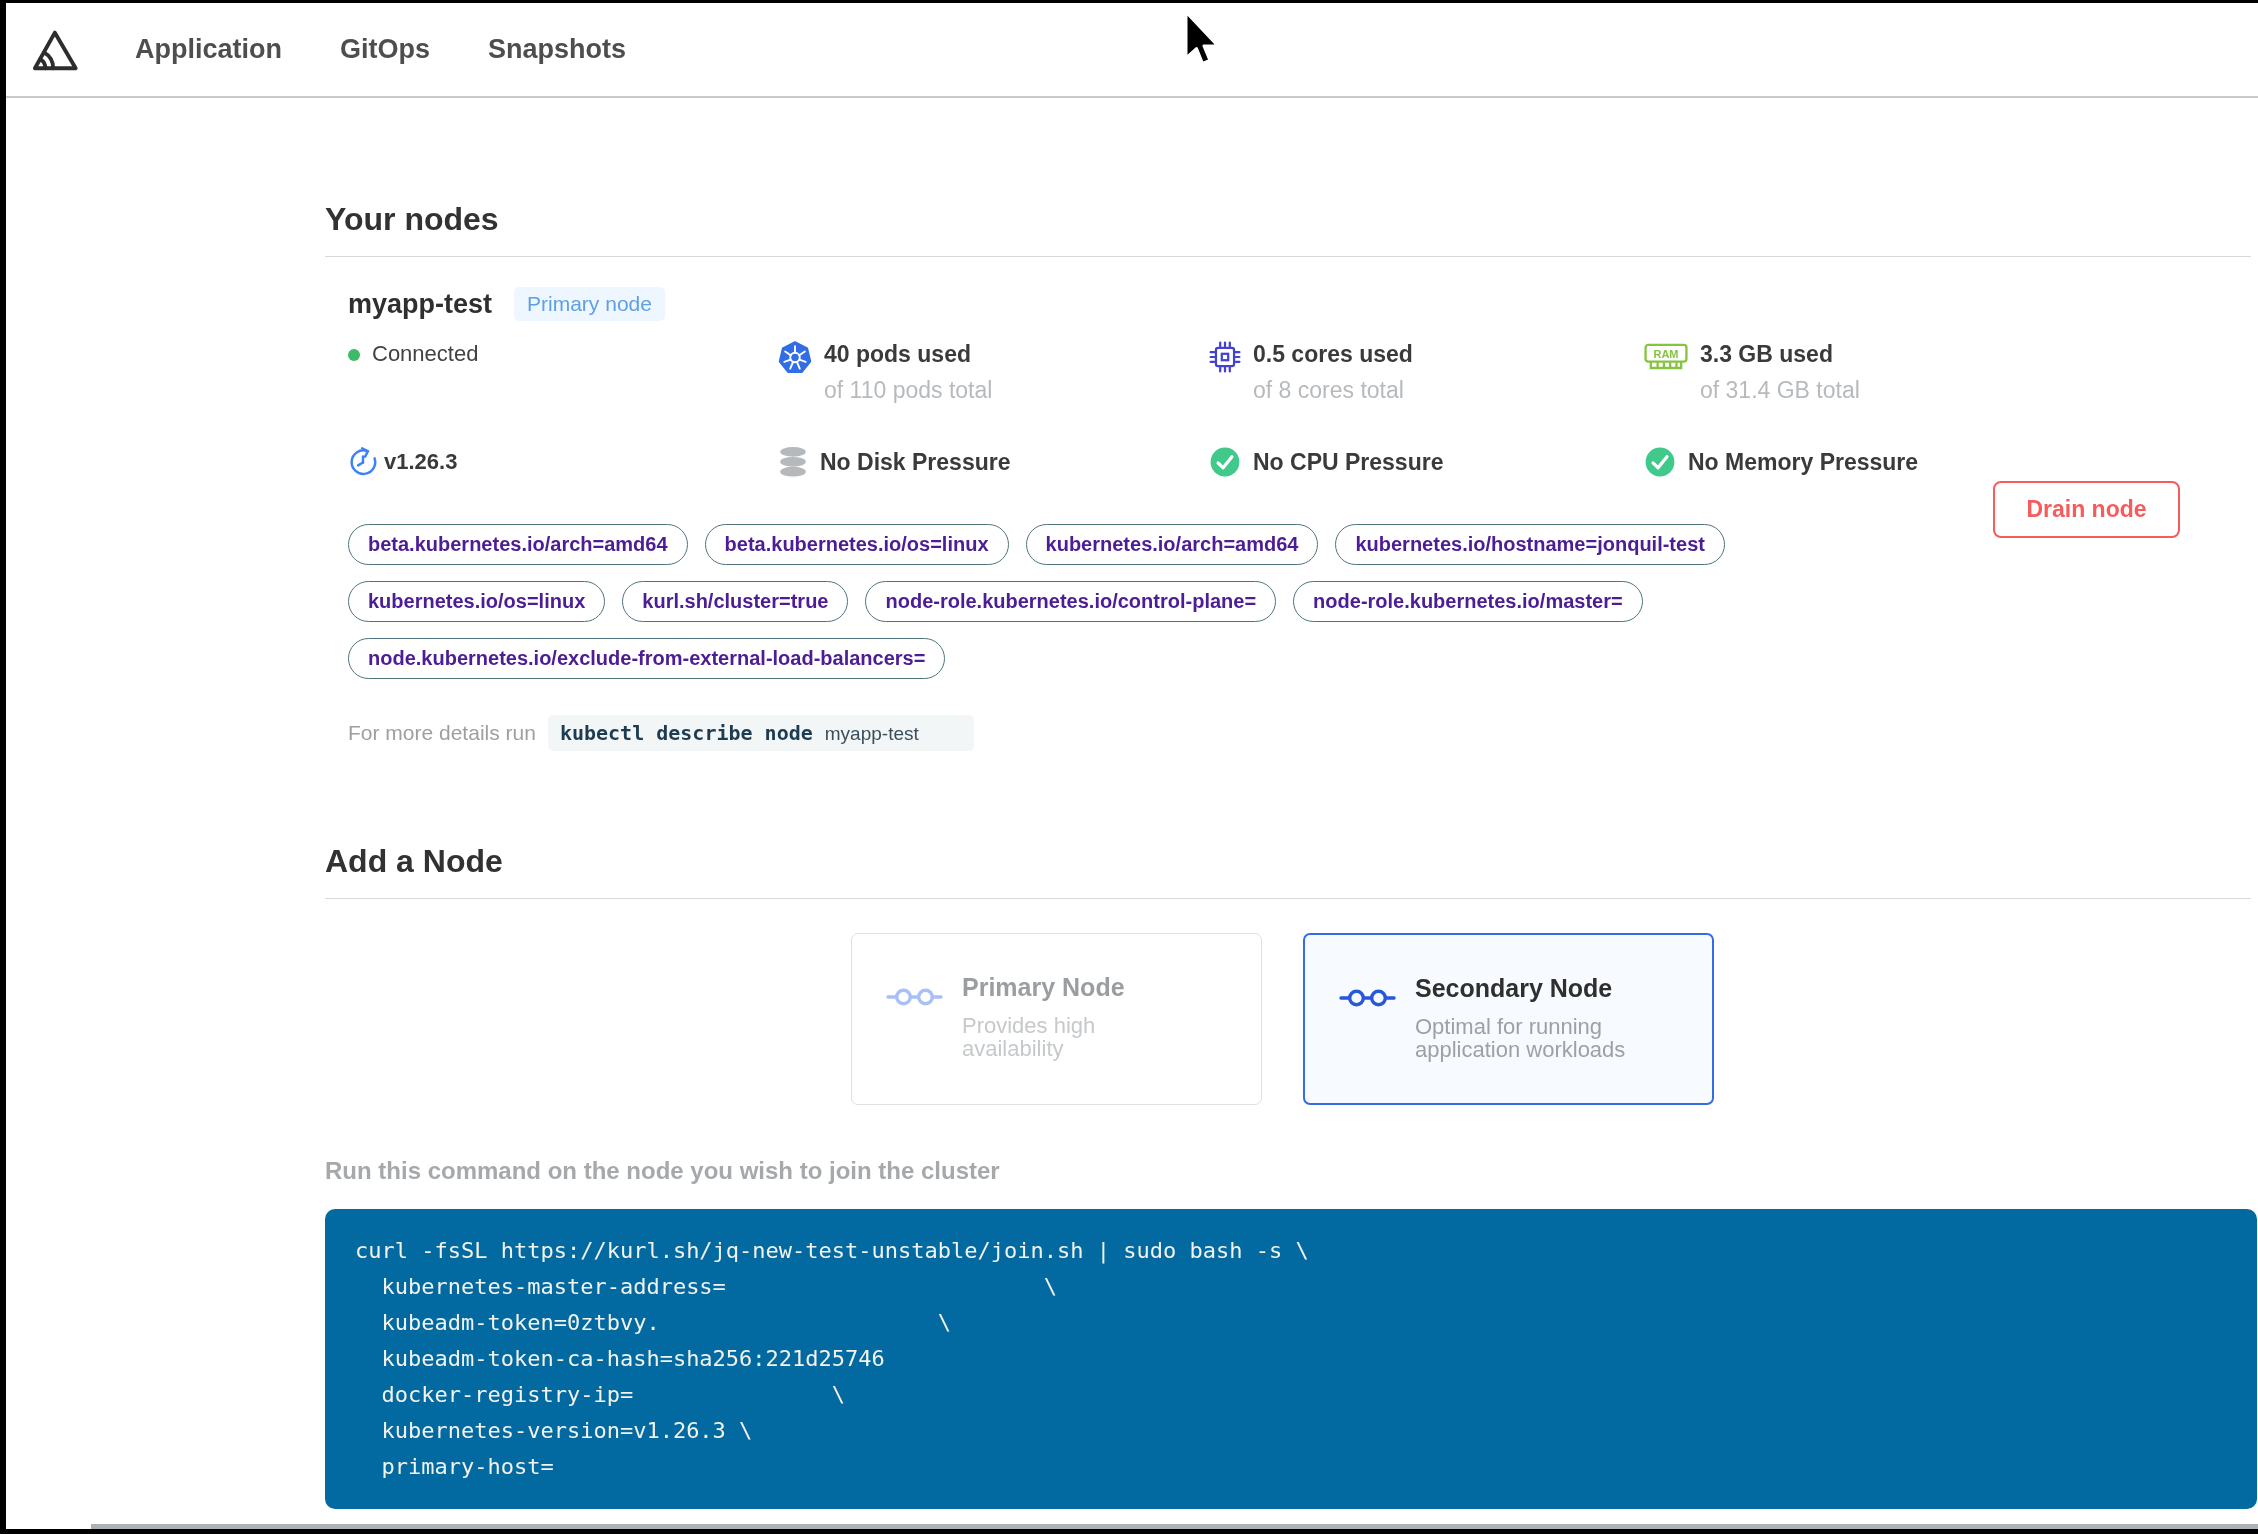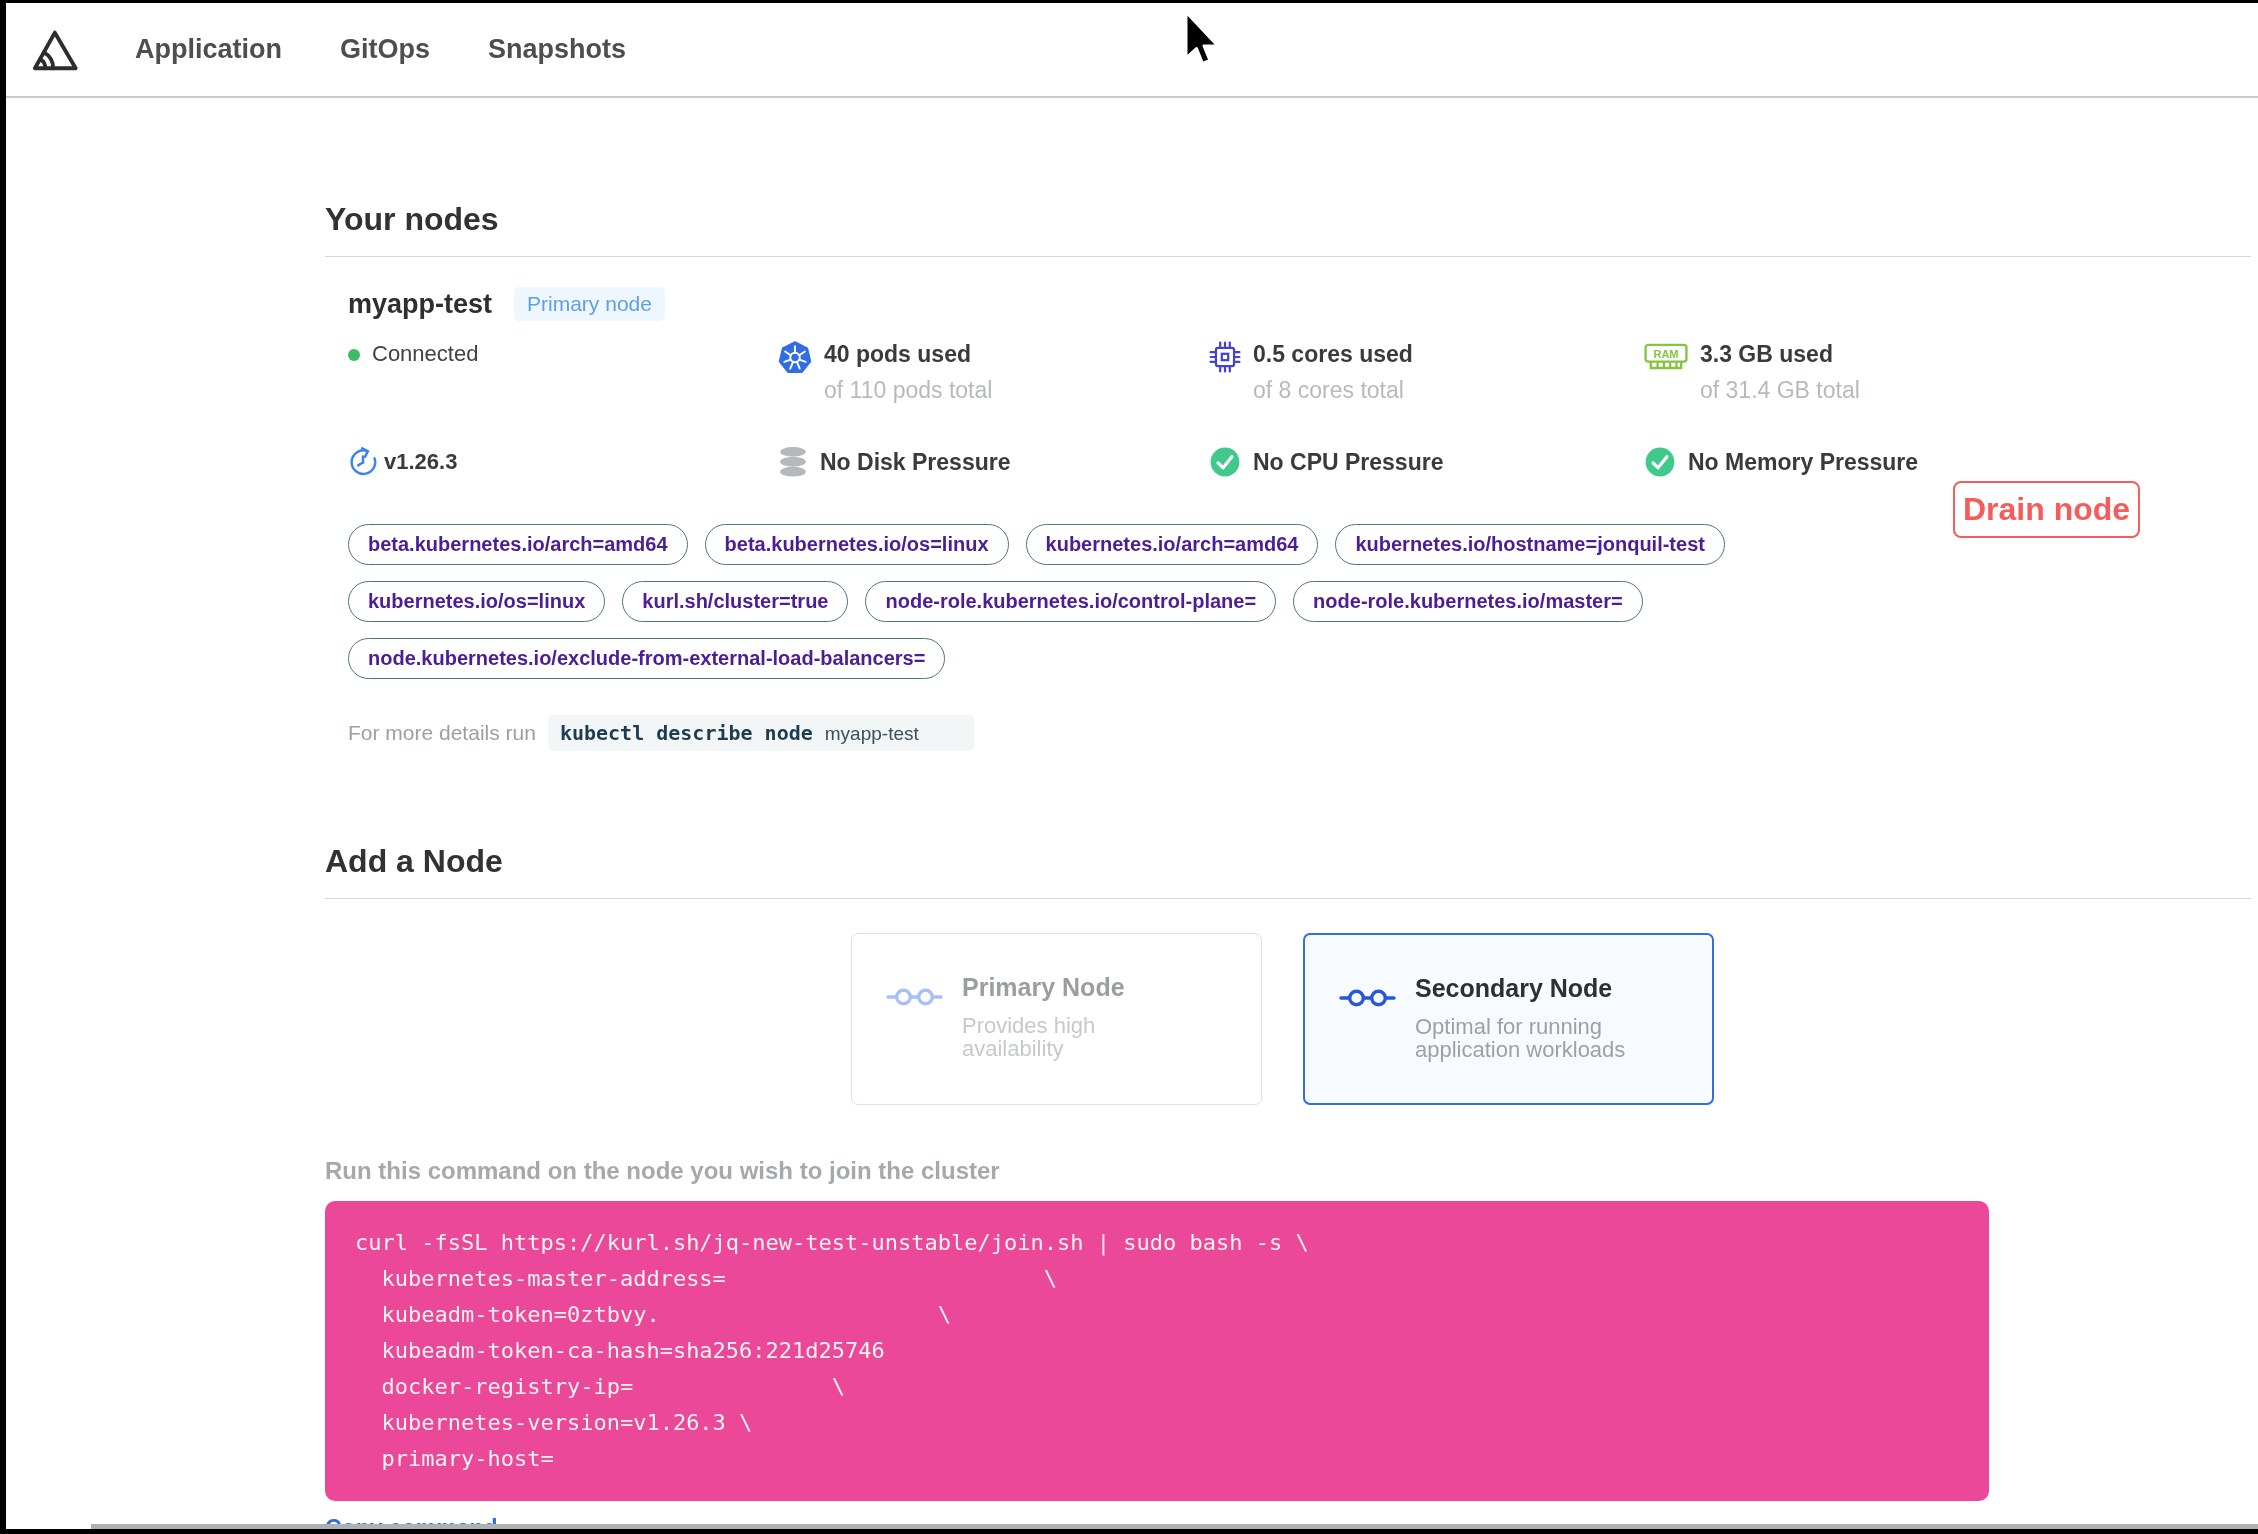--- a/index.html
+++ b/index.html
@@ -41,39 +41,39 @@
 
   .pills { margin-top:46px; max-width:1620px; display:flex; flex-wrap:wrap; gap:16px 17px; }
   .pill { border:1.5px solid #4f747c; color:#4c1d95; font-size:20px; font-weight:600; border-radius:22px; padding:8px 19px; background:#fff; white-space:nowrap; }
 
   .details { margin-top:36px; display:flex; align-items:center; gap:12px; }
   .details-prefix { font-size:21px; color:#9da0a3; }
   .code-chip { background:#f3f6f7; border-radius:5px; padding:6px 55px 6px 12px; display:inline-flex; align-items:baseline; gap:12px; }
   .code-chip .mono { font-family:"DejaVu Sans Mono", monospace; font-size:20px; color:#1d3c52; font-weight:600; }
   .code-chip .plain { font-size:19px; color:#3c4e5c; font-weight:500; }
 
-  .drain-btn { position:absolute; left:1947px; top:478px; width:187px; height:57px; background:#fff;
-    border:2px solid #f65c5c; border-radius:8px; color:#f65c5c; font-size:32px; font-weight:700;
+  .drain-btn { position:absolute; left:1987px; top:478px; width:187px; height:57px; background:#fff;
+    border:2px solid #f65c5c; border-radius:8px; color:#f65c5c; font-size:23px; font-weight:700;
     font-family:"Liberation Sans", sans-serif; cursor:pointer; }
 
   
   .h-add-node { margin-top:92px; }
   .cards { margin-top:34px; margin-left:526px; display:flex; gap:41px; }
   .card { width:411px; height:172px; border-radius:7px; padding:38px 0 0 34px; display:flex; gap:16px; cursor:pointer; }
   .card.disabled { border:1px solid #e0e0e0; background:#fff; }
   .card.selected { border:2px solid #326DE6; background:#f7faff; }
   .card .ctxt { display:flex; flex-direction:column; }
   .card-title { font-size:25px; font-weight:700; color:#2f2f2f; line-height:30px; }
   .card.disabled .card-title { color:#9b9ea1; }
   .card-desc { margin-top:12px; font-size:22px; color:#9ea1a4; line-height:23px; max-width:240px; }
   .card.disabled .card-desc { color:#c6c9cb; }
   .card .icon { margin-top:12px; }
 
   .cmd-label { margin-top:52px; font-size:24px; font-weight:600; color:#a6a9ac; }
-  .terminal { margin-top:16px; width:1664px; background:#ec4899; border-radius:10px; padding:24px 30px;
+  .terminal { margin-top:24px; width:1932px; background:#0369a1; border-radius:10px; padding:24px 30px;
     font-family:"DejaVu Sans Mono", monospace; font-size:22px; line-height:36px; color:#f3f3ee; white-space:pre; }
   .copy-link { display:inline-block; margin-top:14px; font-size:23px; font-weight:700; color:#2f6de0; cursor:pointer; }
 
   
   .cursor { position:absolute; left:1177px; top:7px; z-index:99; }
 </style>
 </head>
 <body>
 
 <div class="page">

